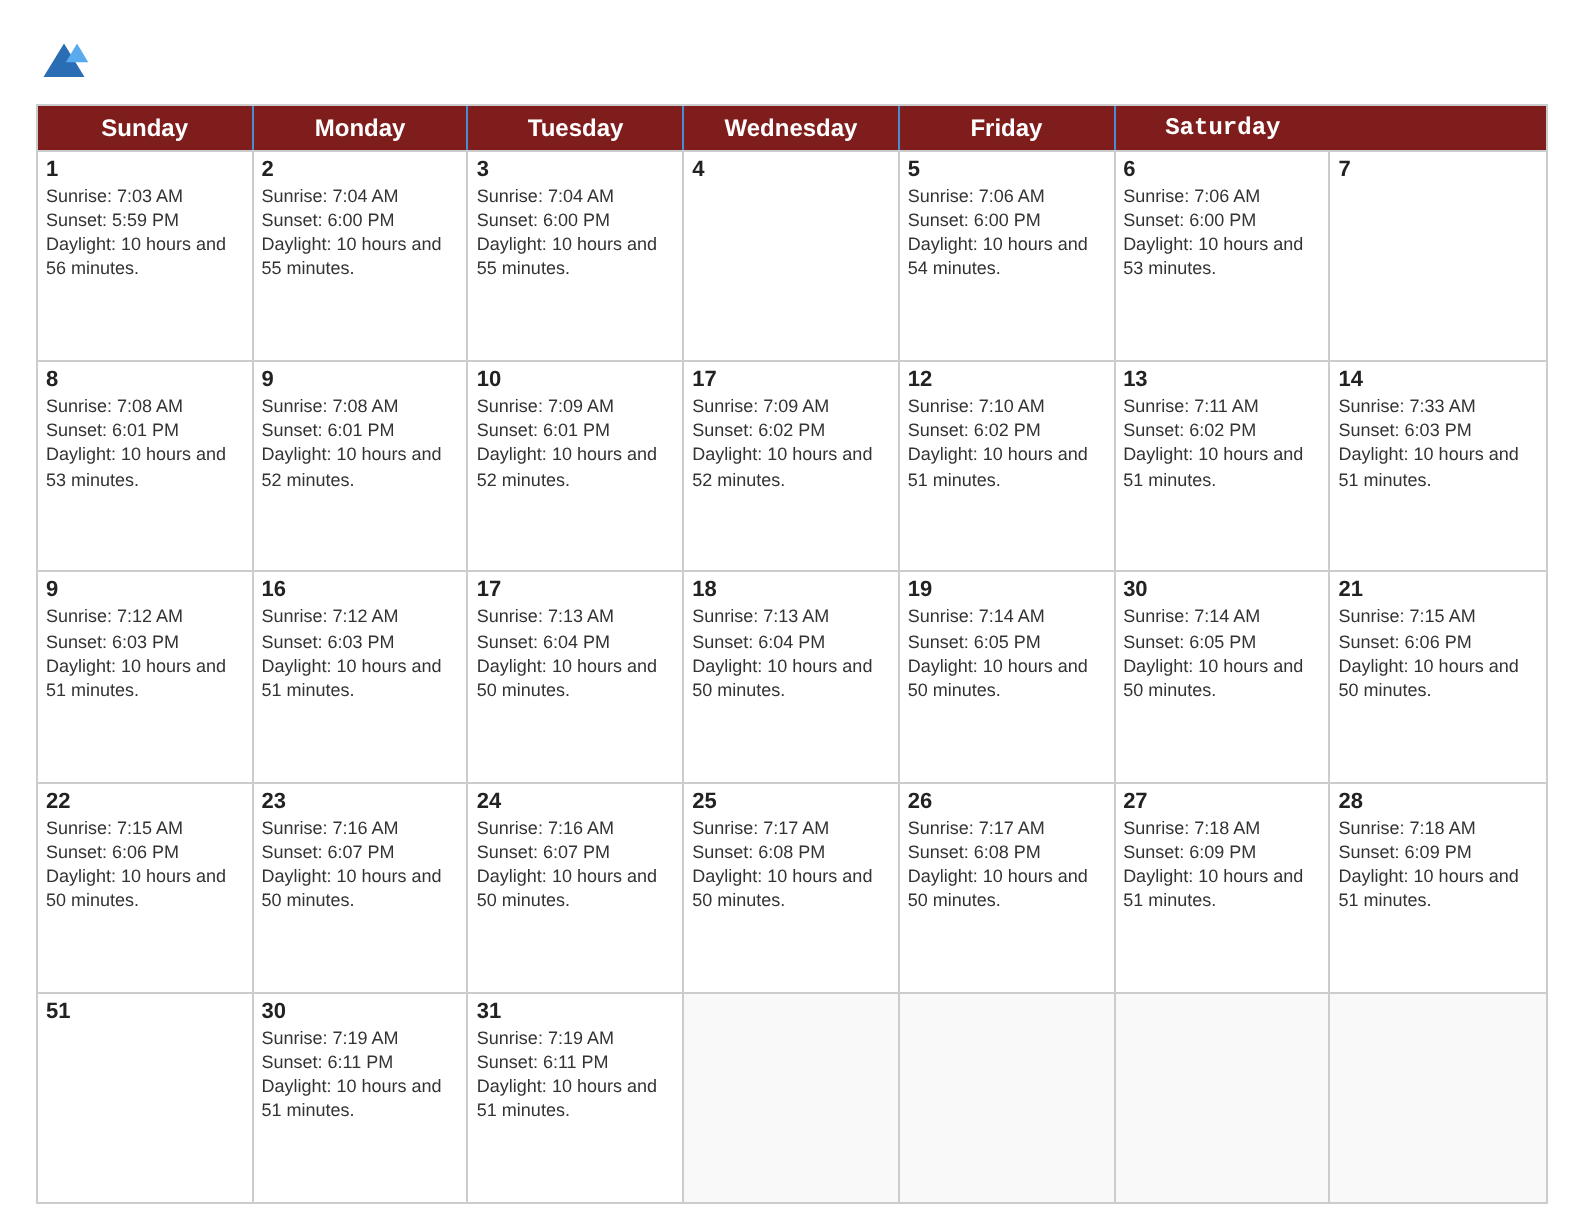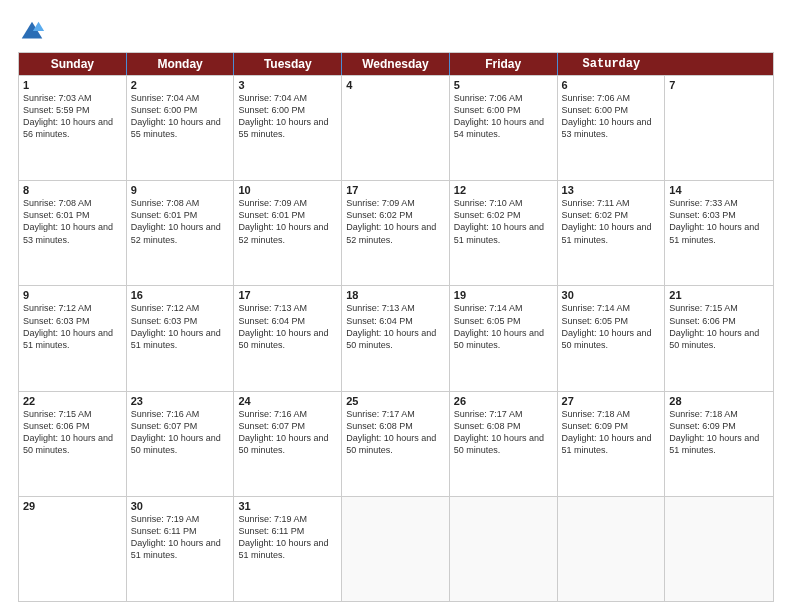--- a/index.html
+++ b/index.html
@@ -337,21 +337,21 @@
           <div class="cal-cell">
             <span class="day-num">28</span>
             <div class="day-info">Sunrise: 7:18 AM
 Sunset: 6:09 PM
 Daylight: 10 hours
 and 51 minutes.</div>
           </div>
         </div>
         <div class="cal-week">
           <div class="cal-cell">
-            <span class="day-num">29</span>
+            <span class="day-num">51</span>
           </div>
           <div class="cal-cell">
             <span class="day-num">30</span>
             <div class="day-info">Sunrise: 7:19 AM
 Sunset: 6:11 PM
 Daylight: 10 hours
 and 51 minutes.</div>
           </div>
           <div class="cal-cell">
             <span class="day-num">31</span>

